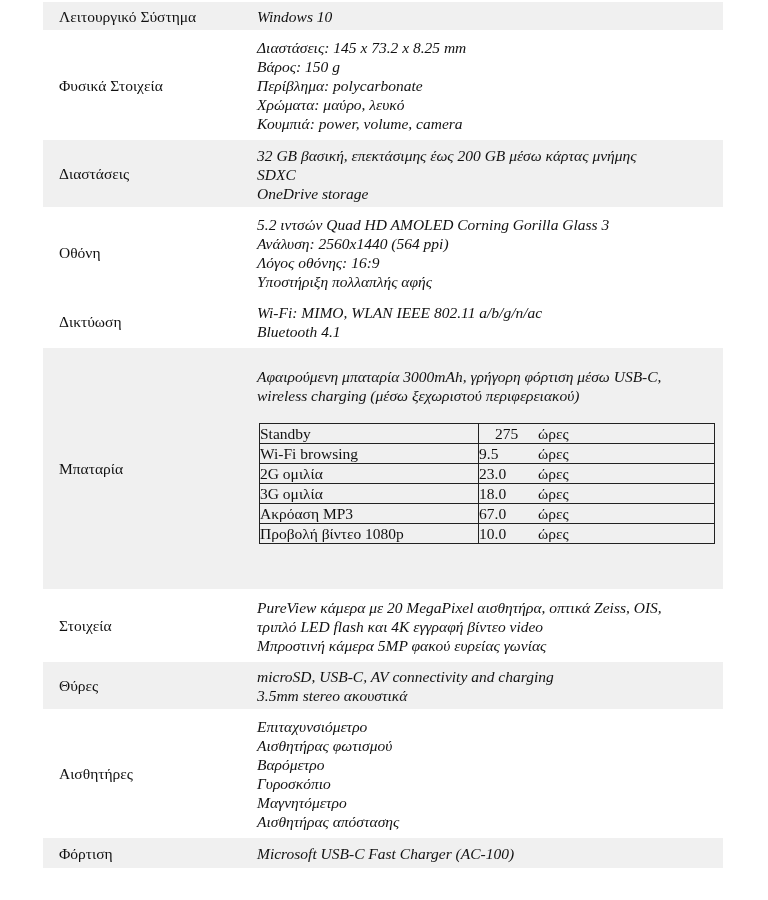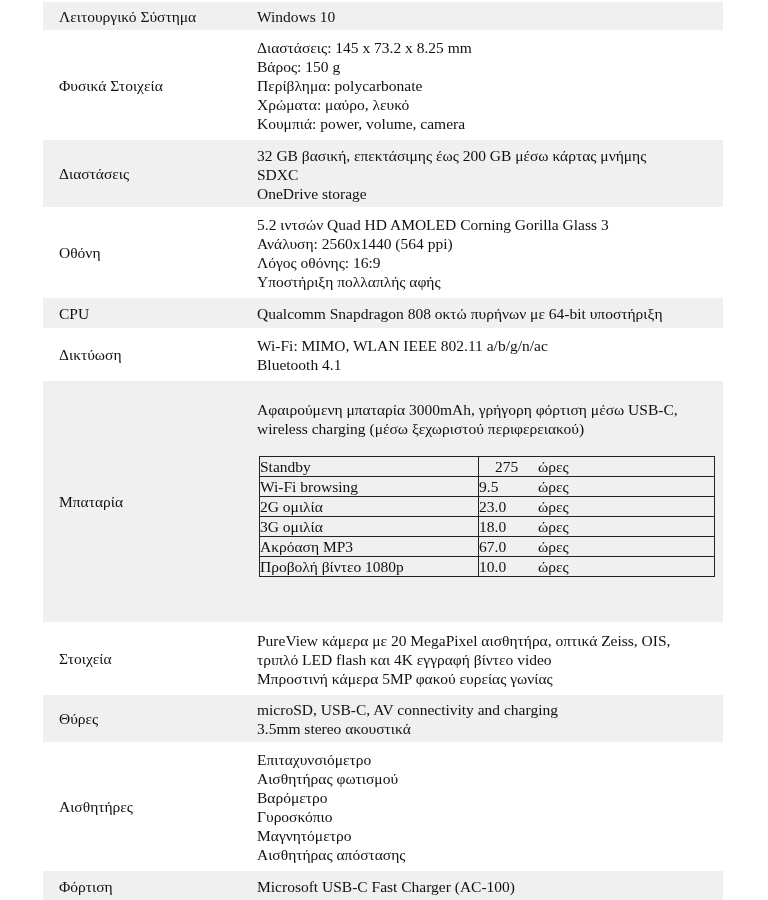--- a/index.html
+++ b/index.html
@@ -3,21 +3,21 @@
 <meta charset="utf-8">
 <style>
   html, body { margin: 0; padding: 0; background: #ffffff; }
   body { width: 768px; height: 900px; overflow: hidden; position: relative;
          font-family: "Liberation Serif", "DejaVu Serif", serif; color: #111; font-size: 15.5px; }
   #specs { position: absolute; left: 43px; top: 2px; width: 680px; border-collapse: separate; border-spacing: 0 3px; margin-top: -3px; }
   #specs td { vertical-align: middle; line-height: 19px; padding: 0; }
   #specs tr.shade td { background: #f0f0f0; }
   #specs td.label { width: 215px; padding-left: 16px; }
   #specs td.value { padding: 5px 8px 4px 0; }
-  .line { display: block; white-space: nowrap; }
+  .line { display: block; white-space: nowrap; font-style: italic; }
   .battery-text { margin-top: 12px; margin-bottom: 18px; }
   .battery-table { border-collapse: collapse; width: 456px; margin-left: 2px; margin-bottom: 40px; }
   .battery-table td { border: 1px solid #222; padding: 0 0 0 8px; height: 18px; line-height: 18px; background: transparent; white-space: nowrap; }
   .battery-table td.b-name { width: 218px; margin-left: 16px; }
   .battery-table td.b-val { padding-left: 0; }
   .b-num { display: inline-block; width: 47px; text-align: left; }
   .b-num.left { text-align: center; padding-left: 8px; width: 39px; }
   .b-unit { display: inline-block; padding-left: 12px; }
 </style>
 </head>
@@ -49,26 +49,20 @@
         <span class="line">OneDrive storage</span>
       </td>
     </tr>
     <tr style="height:84px">
       <td class="label">Οθόνη</td>
       <td class="value">
         <span class="line">5.2 ιντσών Quad HD AMOLED Corning Gorilla Glass 3</span>
         <span class="line">Ανάλυση: 2560x1440 (564 ppi)</span>
         <span class="line">Λόγος οθόνης: 16:9</span>
         <span class="line">Υποστήριξη πολλαπλής αφής</span>
-      </td>
-    </tr>
-    <tr class="shade" style="height:30px">
-      <td class="label">CPU</td>
-      <td class="value">
-        <span class="line">Qualcomm Snapdragon 808 οκτώ πυρήνων με 64-bit υποστήριξη</span>
       </td>
     </tr>
     <tr style="height:45px">
       <td class="label">Δικτύωση</td>
       <td class="value">
         <span class="line">Wi-Fi: MIMO, WLAN IEEE 802.11 a/b/g/n/ac</span>
         <span class="line">Bluetooth 4.1</span>
       </td>
     </tr>
     <tr class="shade" style="height:241px">

